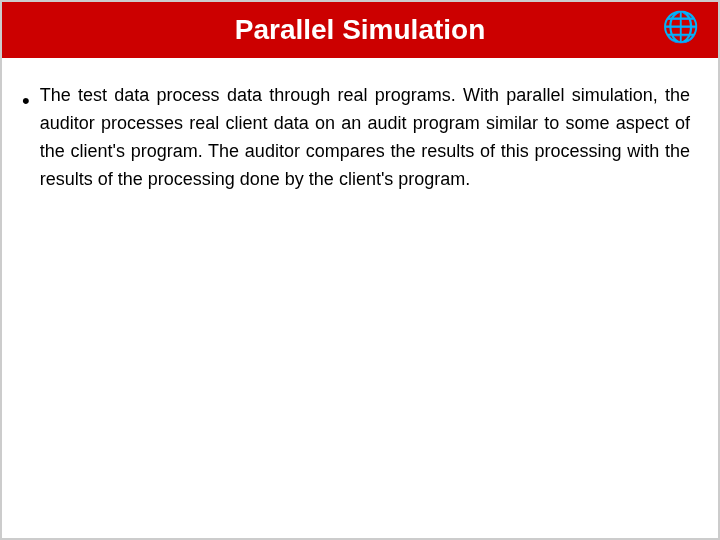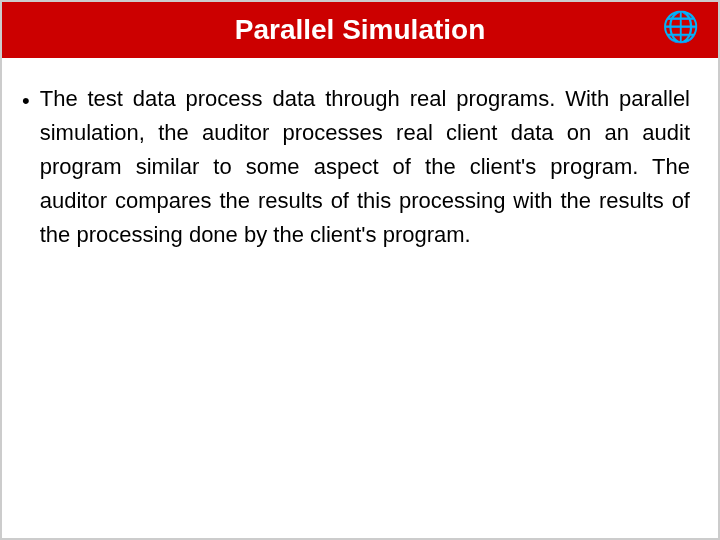--- a/index.html
+++ b/index.html
@@ -63,21 +63,21 @@
 
     .bullet-dot {
       font-size: 22px;
       line-height: 1.5;
       color: #000000;
       flex-shrink: 0;
       margin-top: 2px;
     }
 
     .bullet-text {
-      font-size: 22px;
+      font-size: 18px;
       line-height: 1.55;
       color: #000000;
       text-align: justify;
     }
   </style>
 </head>
 <body>
 
 <div class="slide-container">
 

